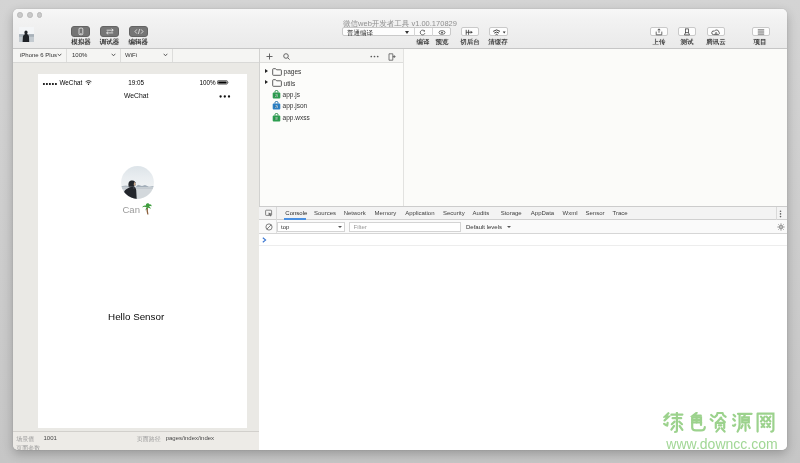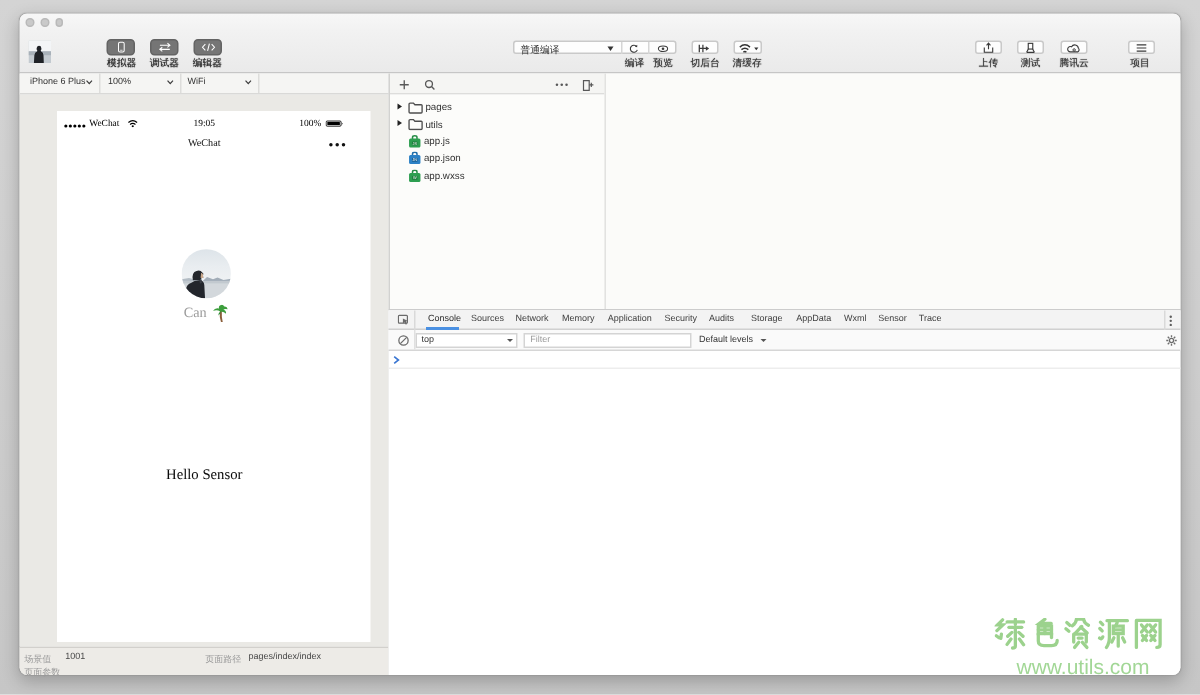--- a/index.html
+++ b/index.html
@@ -19,21 +19,21 @@
 .dlab{position:absolute;top:28.5px;font-size:6.5px;color:#2e2e2e;text-align:center;width:26px;text-shadow:0 0 0.7px currentColor;}
 .wbtn{position:absolute;top:18px;height:9.3px;background:#fdfdfd;
  border:1px solid #c9c9c9;border-radius:2px;box-sizing:border-box;}
 .wlab{position:absolute;top:28.5px;font-size:6.5px;color:#3c3c3c;text-align:center;text-shadow:0 0 0.7px currentColor;}
 
 .devrow{position:absolute;left:0;top:39.5px;width:246px;height:14px;background:#f5f5f3;
  border-bottom:1px solid #d9d9d7;box-sizing:border-box;}
 .devrow .it{position:absolute;top:3.2px;font-size:6px;color:#303030;}
 .devrow .sep{position:absolute;top:0;width:1px;height:13px;background:#dddddb;}
 .simarea{position:absolute;left:0;top:53.5px;width:246px;height:368.3px;background:#eae9e5;}
-.screen{position:absolute;left:24.5px;top:11.3px;width:209px;height:354.2px;background:#ffffff;font-family:Liberation Serif, serif;}
+.screen{position:absolute;left:24.5px;top:11.3px;width:209px;height:354.2px;background:#ffffff;}
 .infobar{position:absolute;left:0;top:421.8px;width:246px;height:19.2px;background:#edebe7;
  border-top:1px solid #d2d0cc;box-sizing:border-box;font-size:6px;border-radius:0 0 0 5px;}
 .glab{color:#9a9a9a;} .gval{color:#484848;}
 .vline{position:absolute;background:#d2d2d0;width:1px;}
 .filetb{position:absolute;left:246px;top:39.5px;width:144px;height:14px;background:#f5f5f3;
  border-bottom:1px solid #dddddb;box-sizing:border-box;}
 .filepanel{position:absolute;left:246px;top:53.5px;width:144px;height:143px;background:#fcfcfa;}
 .editor{position:absolute;left:390px;top:39.5px;width:384px;height:157px;background:#fbfbf9;}
 .treerow{position:absolute;left:0;width:144px;height:11.2px;font-size:6.5px;color:#333;}
 .console{position:absolute;left:246px;top:196.5px;width:528px;height:244.5px;background:#ffffff;
@@ -48,20 +48,21 @@
  font-size:14px;color:#a2d796;}
 svg{display:block;}
 </style></head>
 <body>
 <div class="win">
 
   <div class="chrome"></div>
   <div class="tl" style="left:4.4px;"></div>
   <div class="tl" style="left:14px;"></div>
   <div class="tl" style="left:23.6px;"></div>
+  <div class="title">微信web开发者工具 v1.00.170829</div>
 
   <div class="abs" style="left:6px;top:17.5px;width:14.5px;height:15px;">
     <svg width="15" height="15" viewBox="0 0 15 15">
       <rect width="15" height="15" fill="#c3cad0"></rect>
       <rect y="0" width="15" height="7.2" fill="#f3f5f7"></rect>
       <rect y="7.2" width="15" height="2.6" fill="#a8b1b9"></rect>
       <path d="M3.6 15 L3.9 9.8 Q4.2 7.8 5.7 7.4 L5.9 6.9 Q5.3 6.4 5.4 5.2 Q5.5 3.6 7 3.5 Q8.5 3.5 8.6 5.1 Q8.7 6.3 8.1 6.8 L8.4 7.3 Q9.9 7.8 10 9.8 L10.2 15 Z" fill="#1f2227"></path>
     </svg>
   </div>
 
@@ -458,13 +459,13 @@
 
   <g transform="translate(92,0)">
     <path d="M2.6 1.6 H18.4 V17.6 Q18.4 19.6 16.2 19.6 M2.6 1.6 V19.6"></path>
     <path d="M6 4.6 L9.8 9.4 M9.8 4.6 L6 9.4"></path>
     <path d="M11.6 4.6 L15.4 9.4 M15.4 4.6 L11.6 9.4"></path>
     <path d="M6.6 11.6 L9.4 15 M9.4 11.6 L6.6 15"></path>
     <path d="M12.2 11.6 L15 15 M15 11.6 L12.2 15"></path>
   </g>
 </svg>
 </div>
-<div class="wm2">www.utils.com</div>
+<div class="wm2">www.downcc.com</div>
 
 </body></html>

